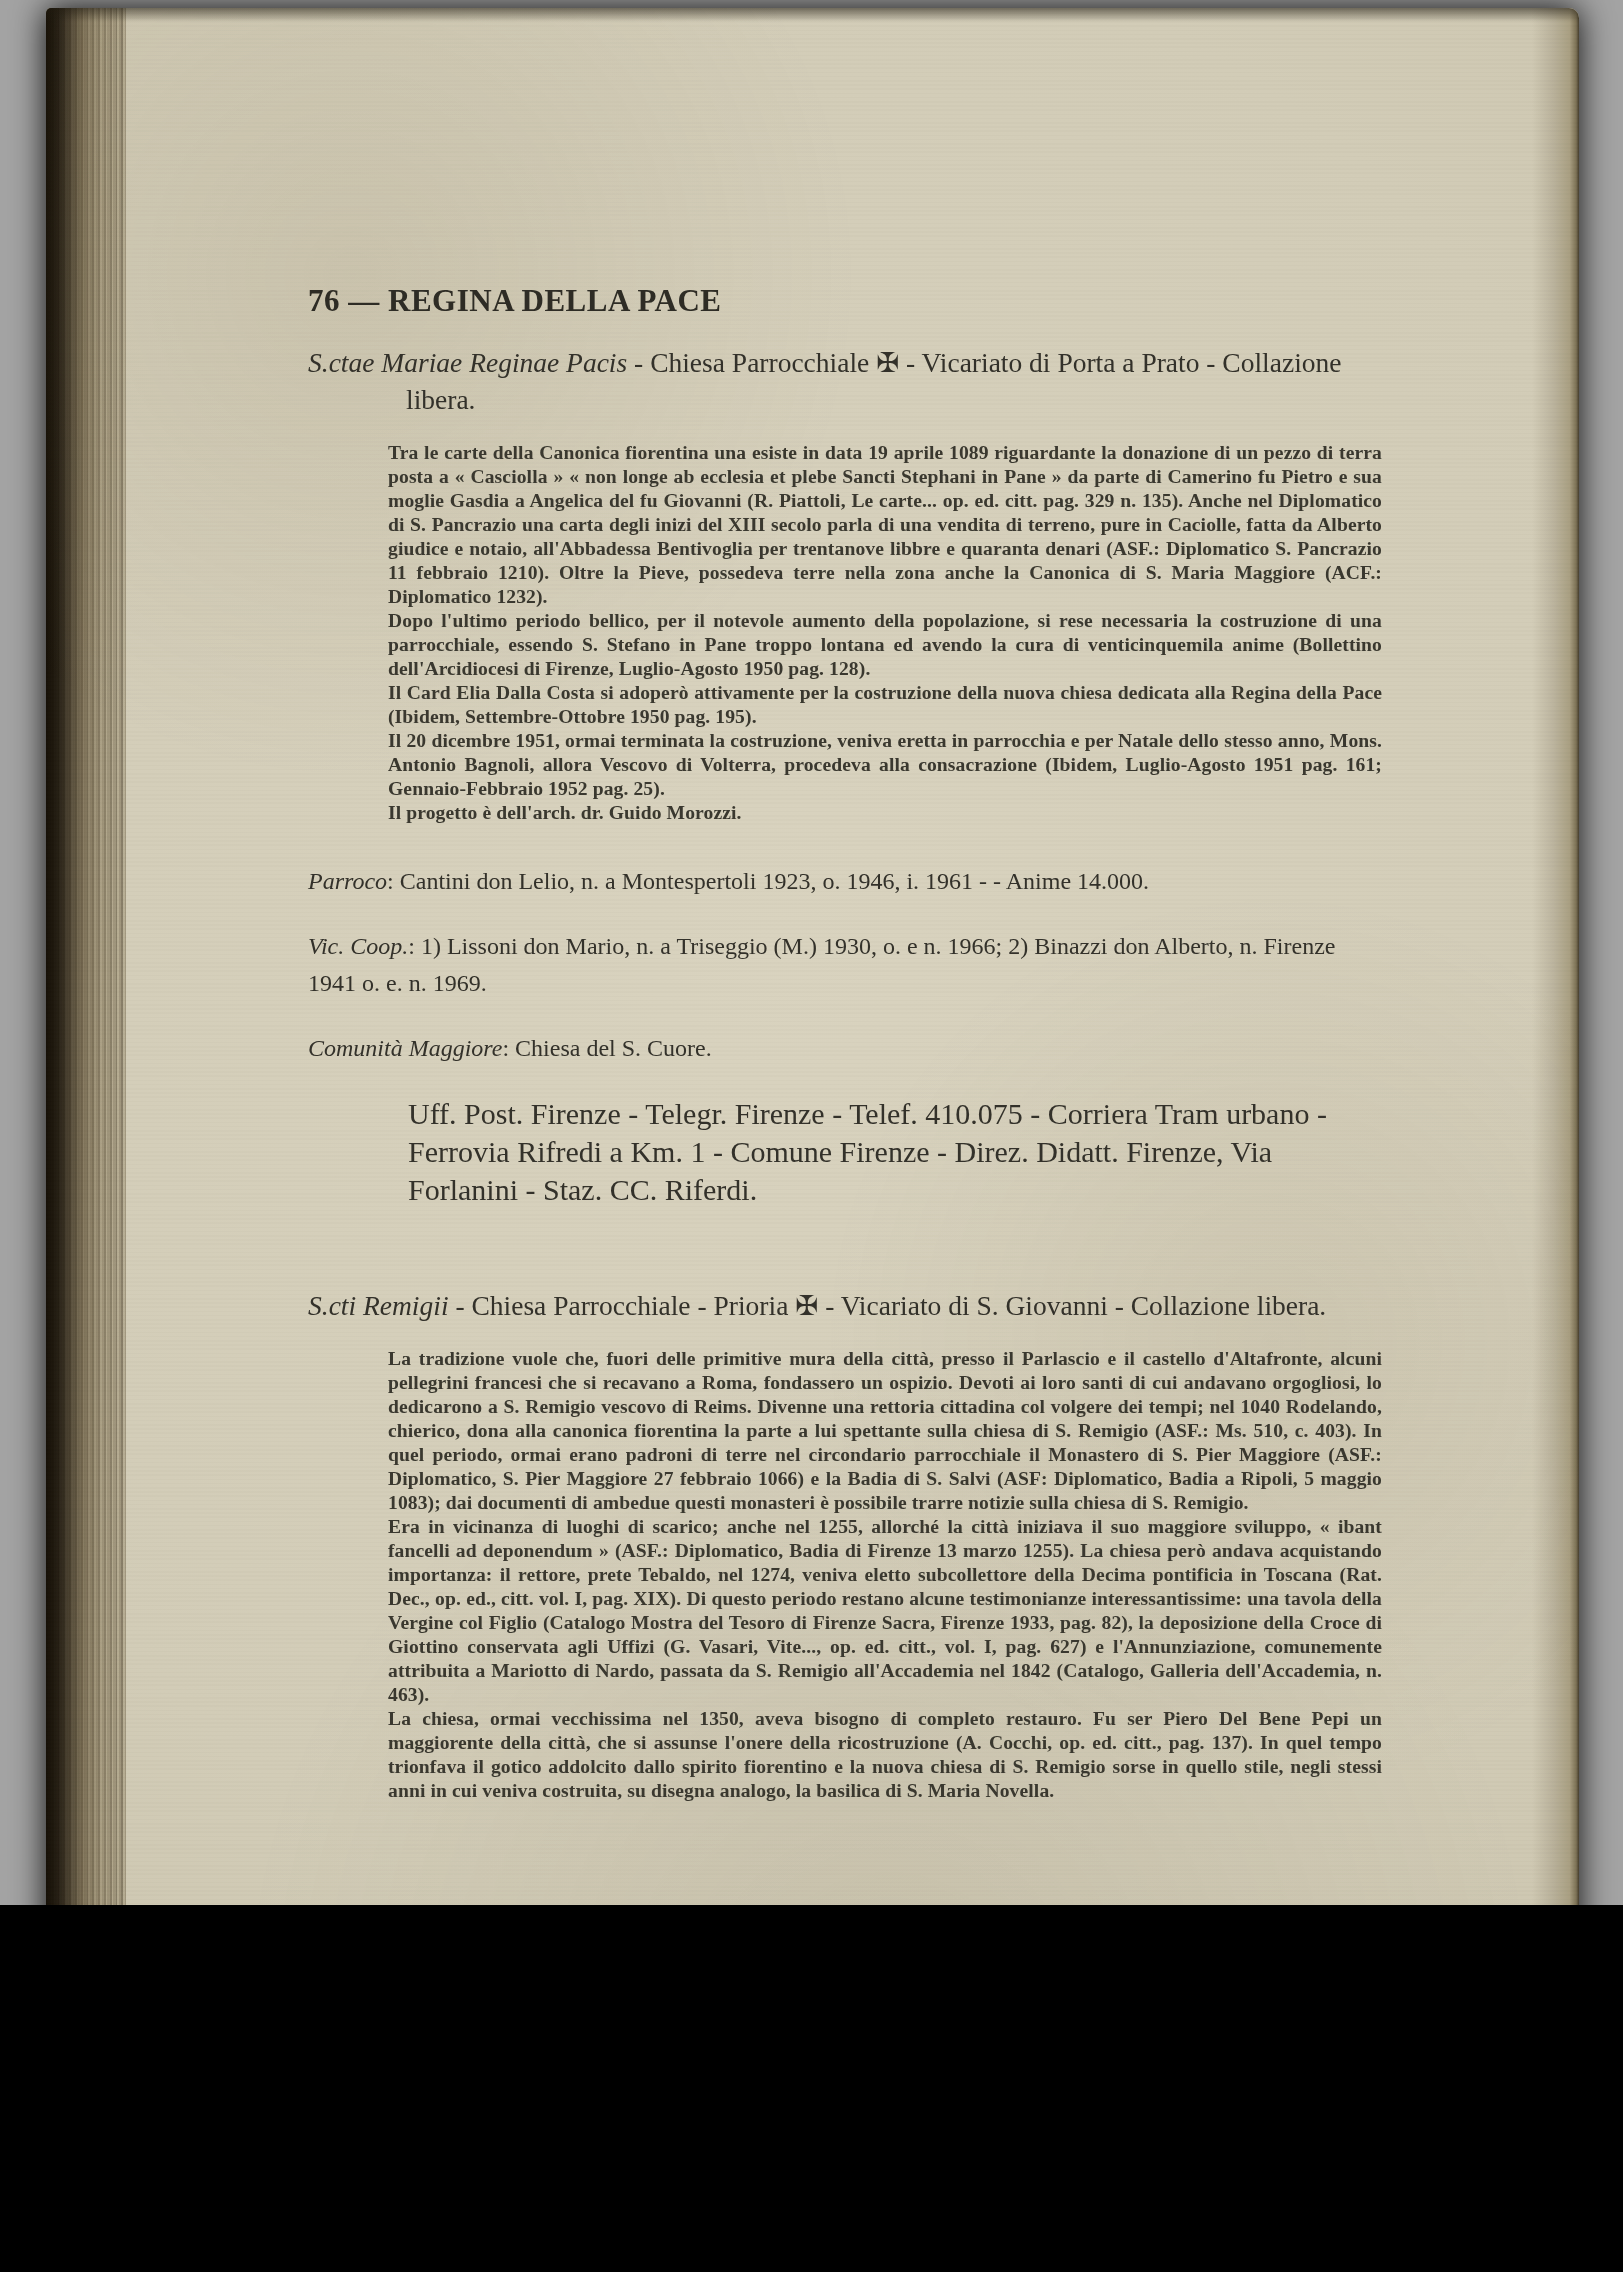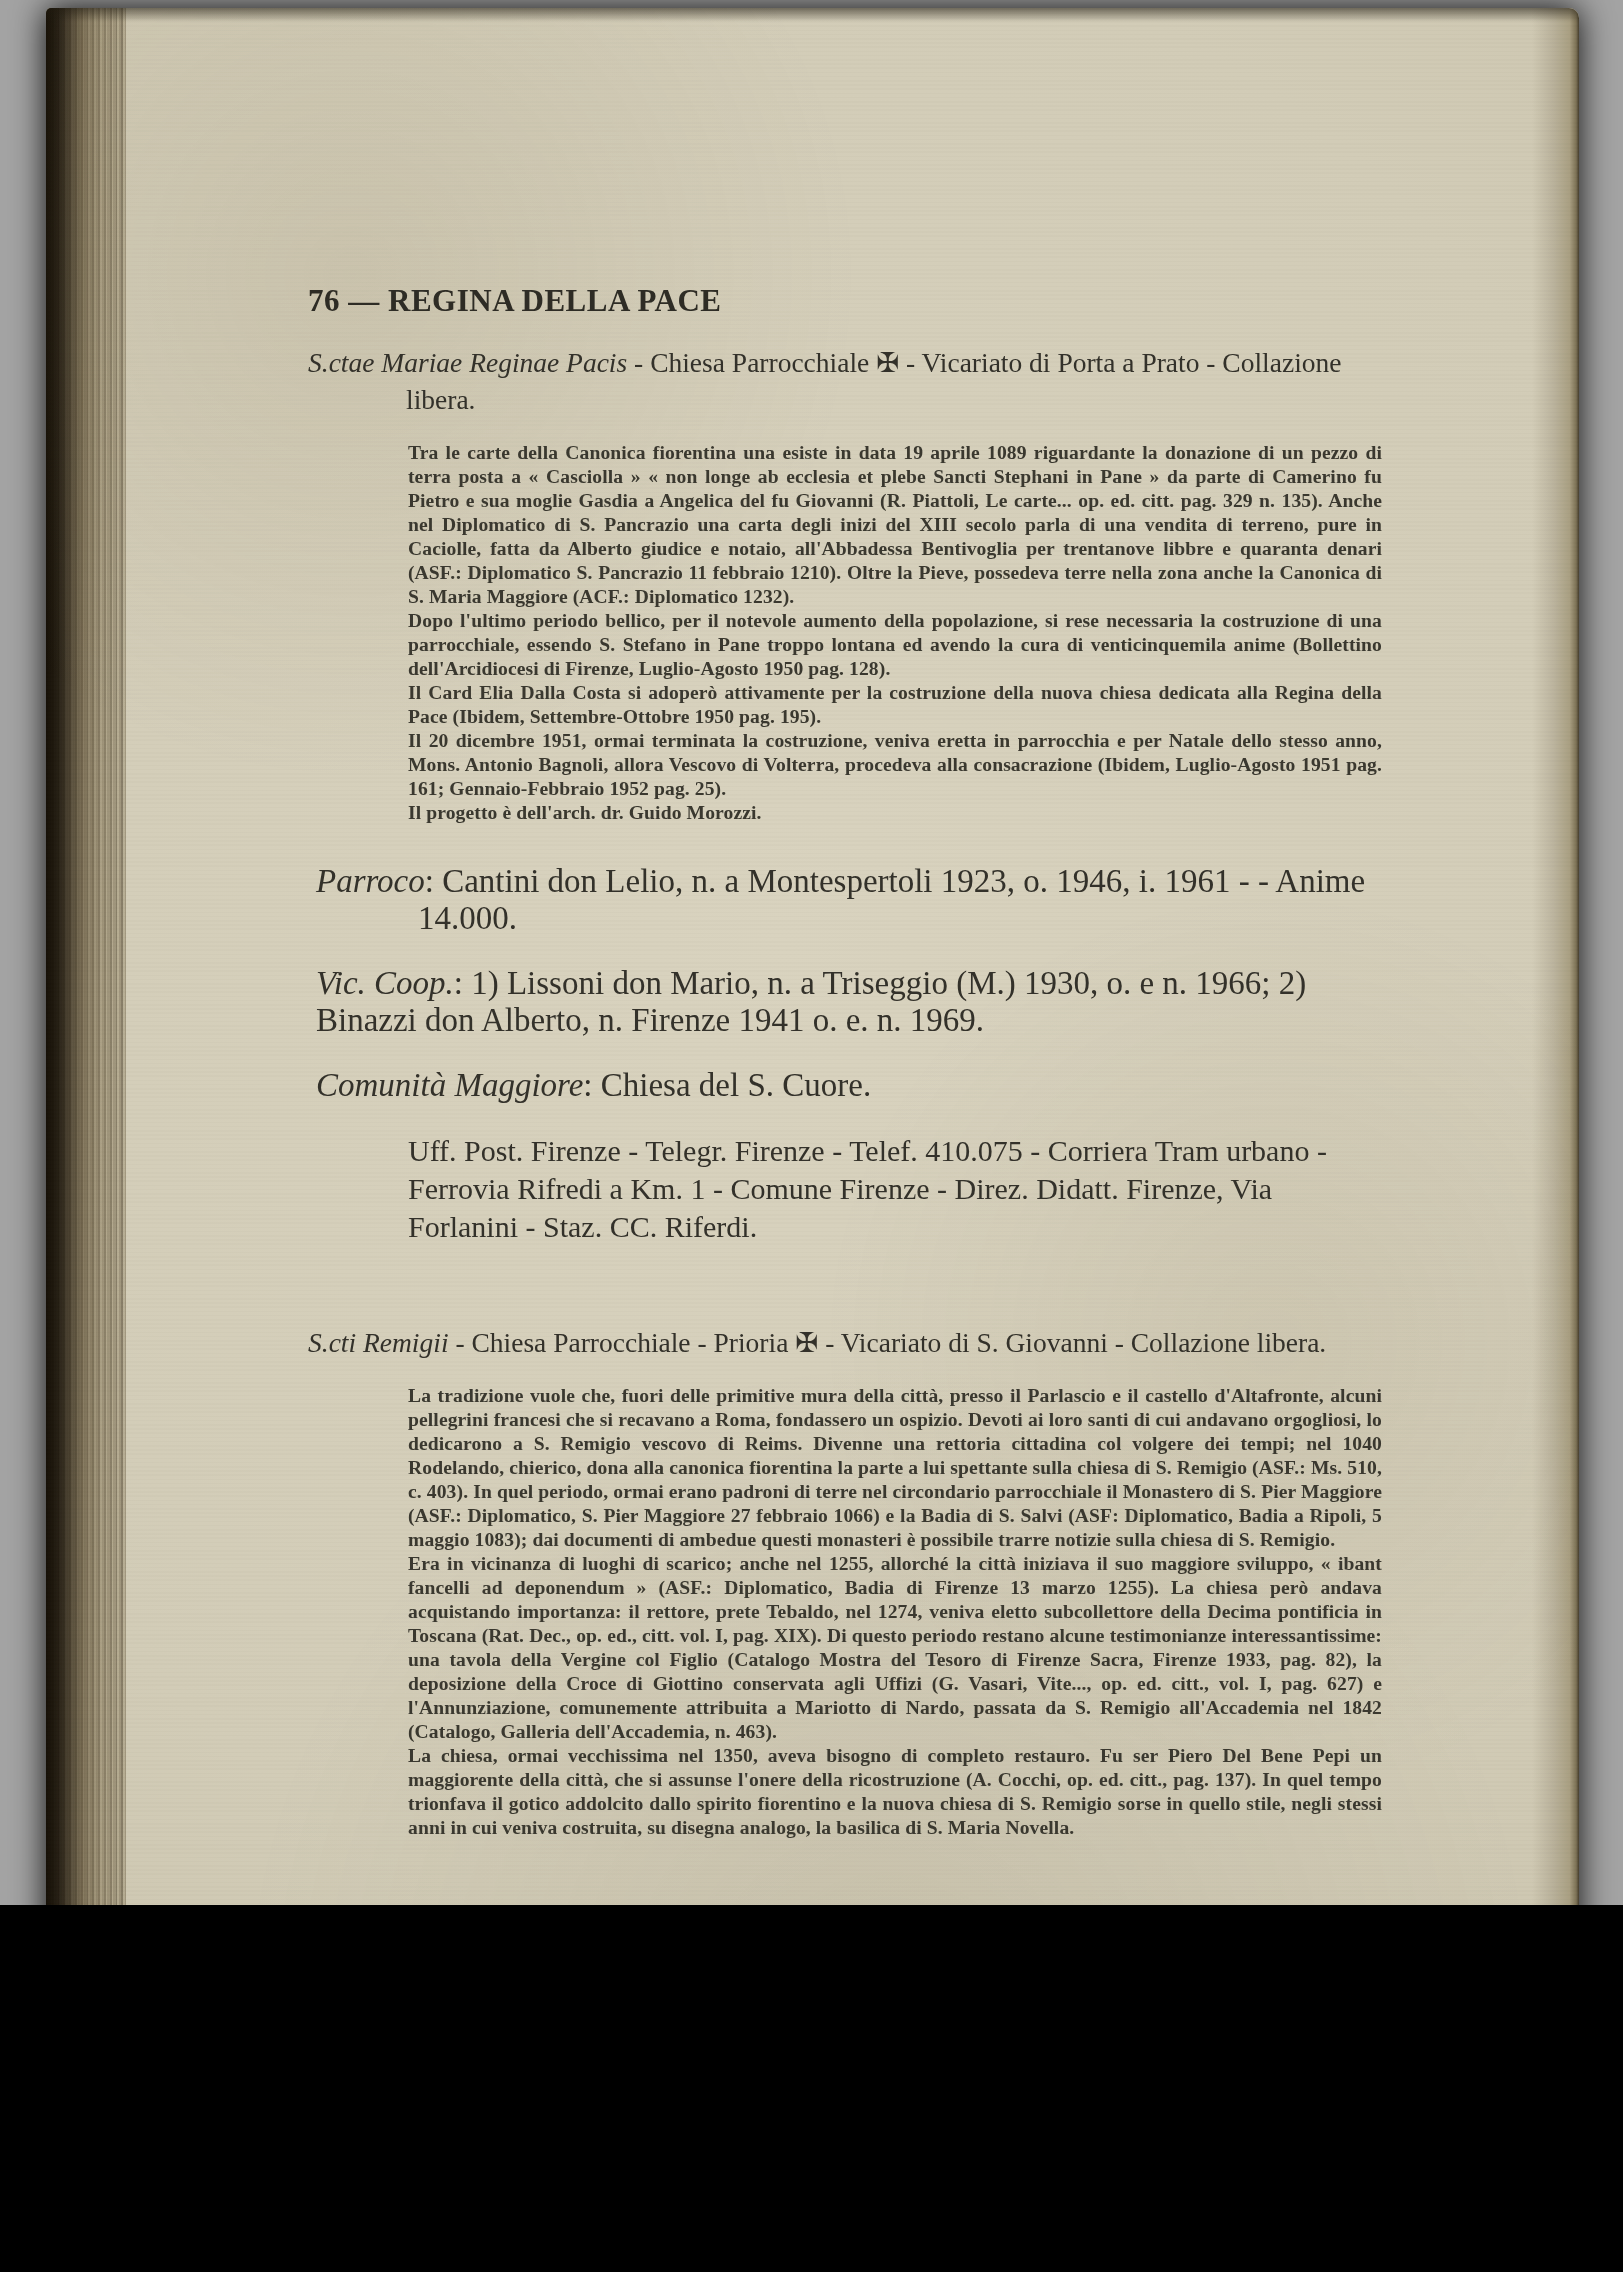--- a/index.html
+++ b/index.html
@@ -54,27 +54,27 @@
   }
   .entry-heading {
     font-size:31px; font-weight:bold; letter-spacing:0.5px; color:#2e2c25;
     margin:0 0 25px 0;
   }
   .subtitle {
     font-size:27.5px; line-height:37px; color:#33312a;
     margin:0 0 23px 0; padding-left:98px; text-indent:-98px;
   }
   .subtitle .it { font-style:italic; }
-  .fine-wrap { margin:0 0 38px 100px;font-family:Liberation Serif, serif; }
+  .fine-wrap { margin:0 0 38px 80px;font-family:Liberation Serif, serif; }
   .fine-wrap p {
     margin:0; font-size:19.6px; line-height:24px; font-weight:bold;
     text-align:justify; color:#3a382f; letter-spacing:0.1px;
   }
   .field {
-    font-size:33px; line-height:37px; margin:0 0 28px 8px; color:#33312a;
+    font-size:24px; line-height:37px; margin:0 0 28px 0; color:#33312a;
   }
   .field .lbl { font-style:italic; }
   .field.hang { padding-left:102px; text-indent:-102px; }
   .services {
     font-size:30px; line-height:38px; color:#33312a;
     margin:5px 0 78px 100px;
   }
   .entry-77-gap { margin-top:0; }
   .pageno {
     text-align:center; font-size:27.5px; color:#35332b; margin:6.7px 0 0 0;

